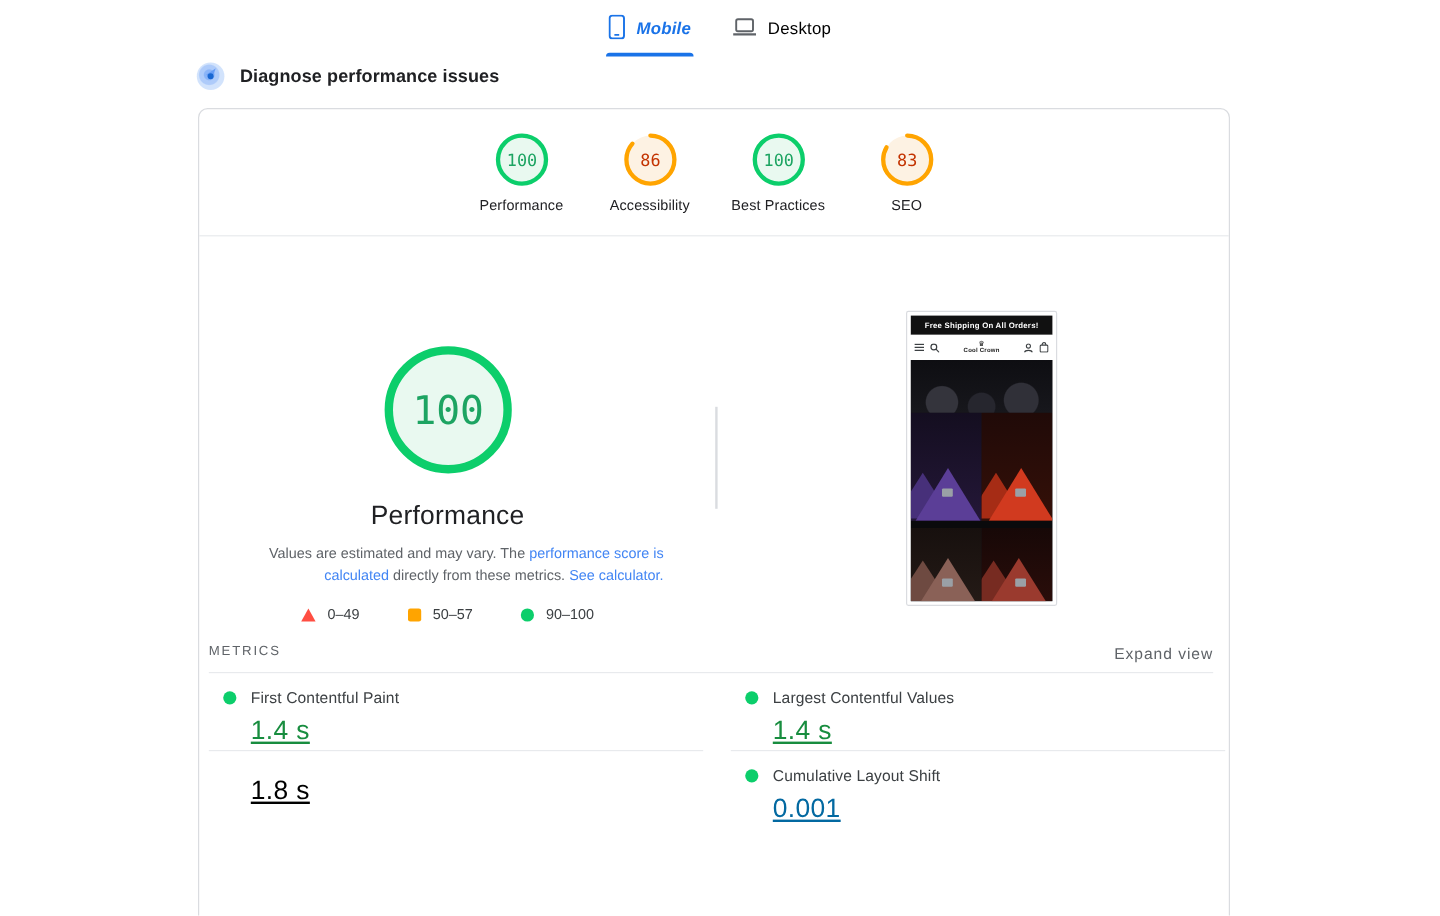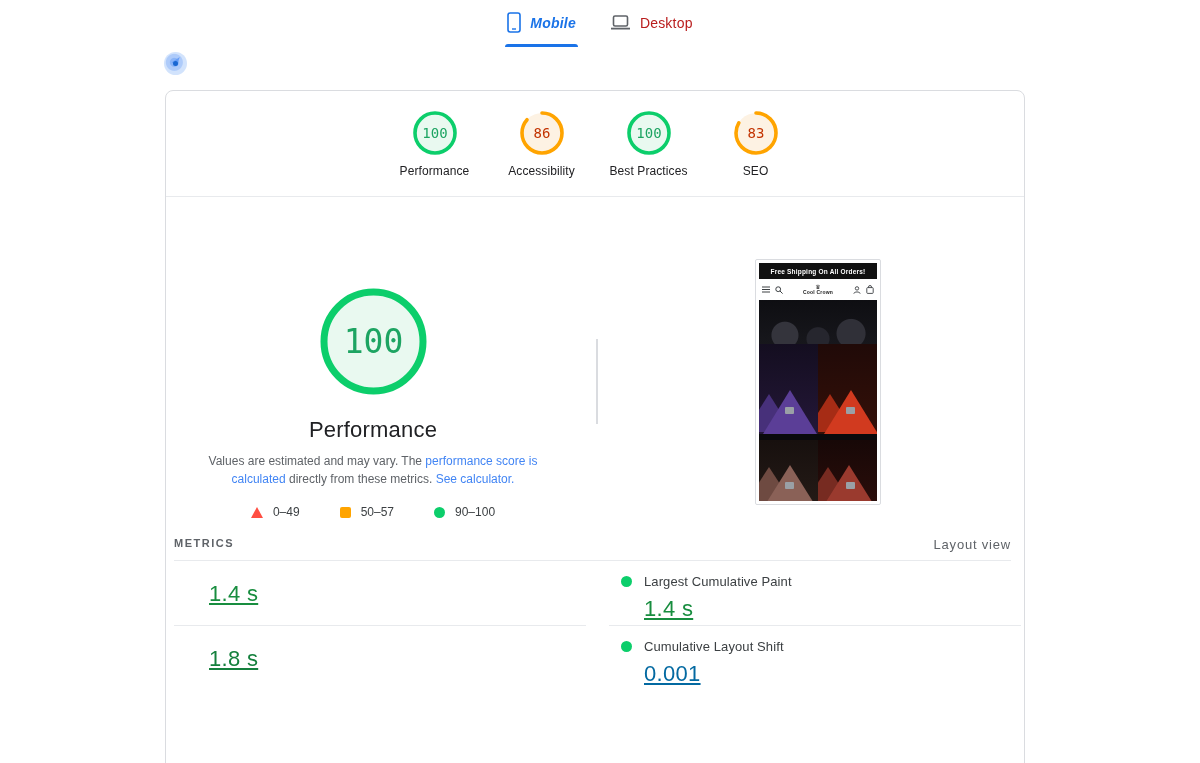--- a/index.html
+++ b/index.html
@@ -6,21 +6,21 @@
   body{
     width:1200px;height:763px;position:relative;overflow:hidden;
     background:#ffffff;font-family:"Liberation Sans",sans-serif;
     -webkit-font-smoothing:antialiased;color:#202124;
   }
   
   .tabbar{position:absolute;top:4px;left:0;right:0;display:flex;justify-content:center;gap:30px;}
   .tab{display:flex;align-items:center;gap:9px;padding:8px 2px 14px;position:relative;cursor:pointer;}
   .tab .tab-label{font-size:14px;letter-spacing:.2px;}
   .tab.active .tab-label{color:#1a73e8;font-weight:bold;font-style:italic;}
-  .tab.inactive .tab-label{color:#b91c1c;}
+  .tab.inactive .tab-label{color:#000000;}
   .tab.active::after{content:"";position:absolute;left:0;right:0;bottom:0;height:3px;background:#1a73e8;border-radius:3px 3px 0 0;}
   
   .page-header{position:absolute;top:52px;left:164px;display:flex;align-items:center;gap:13px;}
   .psi-icon{width:23px;height:23px;border-radius:50%;position:relative;
     background:radial-gradient(circle at 45% 45%, #8ab4f8 0 4px, #aecbfa 5px 8px, #d2e3fc 9px 12px);}
   .psi-icon::before{content:"";position:absolute;left:10px;top:4px;width:0;height:0;
     border-left:3px solid transparent;border-right:3px solid transparent;border-bottom:9px solid #669df6;
     transform:rotate(38deg);}
   .psi-icon::after{content:"";position:absolute;left:9px;top:9px;width:5px;height:5px;border-radius:50%;background:#1967d2;}
   .page-title{font-size:15px;font-weight:bold;letter-spacing:.1px;color:#202124;}
@@ -31,21 +31,21 @@
   .gauges-row{position:absolute;top:0;left:0;right:0;height:106px;border-bottom:1px solid #e8eaed;
     display:flex;justify-content:center;gap:17px;padding-top:19px;box-sizing:border-box;}
   .gauge-item{width:90px;display:flex;flex-direction:column;align-items:center;cursor:pointer;}
   .g-num{font-family:"DejaVu Sans Mono",monospace;font-size:14px;}
   .g-label{margin-top:8px;font-size:12px;color:#212124;letter-spacing:.1px;white-space:nowrap;}
   
   .big-gauge{position:absolute;left:154px;top:197px;width:107px;height:107px;}
   .big-gauge .g-num{font-size:33px;}
   .summary-title{position:absolute;left:57px;top:326px;width:300px;text-align:center;
     font-size:22px;color:#202124;letter-spacing:.2px;}
-  .disclaimer{position:absolute;left:27px;top:361px;width:360px;text-align:center;
+  .disclaimer{position:absolute;left:27px;top:361px;width:360px;text-align:right;
     font-size:12px;line-height:18px;color:#5f6368;}
   .disclaimer a{color:#4285f4;text-decoration:none;cursor:pointer;}
   
   .legend{position:absolute;left:27px;top:414px;width:360px;display:flex;justify-content:center;gap:40px;align-items:center;}
   .legend-item{display:flex;align-items:center;gap:10px;}
   .legend-label{font-size:12px;color:#3c4043;}
   .sw-tri{width:0;height:0;border-left:6px solid transparent;border-right:6px solid transparent;border-bottom:11px solid #ff4e42;}
   .sw-sq{width:11px;height:11px;border-radius:2px;background:#ffa400;}
   .sw-dot{width:11px;height:11px;border-radius:50%;background:#0cce6b;}
   
@@ -72,21 +72,21 @@
   .phB .r{background:linear-gradient(#200a08,#351008);}
   .shelf{height:6px;background:#0a0a0c;}
   .phC{height:61px;display:flex;}
   .phC .l{background:linear-gradient(#17100e,#241a16);}
   .phC .r{background:linear-gradient(#170807,#2a0d0a);}
   .tri{position:absolute;width:0;height:0;}
   .tag{position:absolute;width:9px;height:7px;background:#9aa0a6;border-radius:1px;}
   
   .metrics-head{position:absolute;left:8px;right:13px;top:446px;height:23px;
     display:flex;justify-content:space-between;align-items:flex-start;border-bottom:1px solid #e8eaed;}
-  .metrics-title{font-size:11px;color:#5f6368;letter-spacing:1.5px;font-weight:bold;}
+  .metrics-title{font-size:11px;color:#5f6368;letter-spacing:1.5px;font-weight:normal;}
   .expand-view{font-size:13px;color:#5f6368;letter-spacing:.8px;cursor:pointer;}
   .mcol{position:absolute;top:470px;width:412px;}
   .mcol.left{left:8px;}
   .mcol.right{left:443px;}
   .mrow{height:65px;box-sizing:border-box;padding:13px 0 0 12px;}
   .mrow.bordered{border-bottom:1px solid #e8eaed;}
   .mrow-head{display:flex;align-items:center;gap:12px;}
   .mdot{width:11px;height:11px;border-radius:50%;background:#0cce6b;flex:none;}
   .mname{font-size:13px;color:#3c4043;letter-spacing:.1px;}
   .mvalue{margin:7px 0 0 23px;font-size:22px;color:#188d3f;letter-spacing:.3px;text-decoration:underline;}
@@ -106,20 +106,21 @@
     <svg width="21" height="16" viewBox="0 0 21 16">
       <rect x="3.5" y="1" width="14" height="10" rx="1.5" fill="none" stroke="#5f6368" stroke-width="1.6"></rect>
       <line x1="1" y1="13.6" x2="20" y2="13.6" stroke="#5f6368" stroke-width="1.8"></line>
     </svg>
     <span class="tab-label">Desktop</span>
   </div>
 </div>
 
 <div class="page-header">
   <div class="psi-icon"></div>
+  <div class="page-title">Diagnose performance issues</div>
 </div>
 
 <div class="card">
 
   <div class="gauges-row">
     <div class="gauge-item">
       <svg width="46" height="46" viewBox="0 0 46 46">
         <circle class="g-bg" cx="23" cy="23" r="20" fill="#e9f9f0"></circle>
         <circle class="g-arc" cx="23" cy="23" r="20" fill="none" stroke-width="3.6" stroke-linecap="round" transform="rotate(-90 23 23)" stroke="#0cce6b" stroke-dasharray="125.66370614359171 125.66370614359172"></circle>
         <text class="g-num" x="23" y="23" dy="0.36em" text-anchor="middle" fill="#1da462">100</text>
@@ -232,36 +233,40 @@
           <div class="tri" style="left:-12px;bottom:0;border-left:22px solid transparent;border-right:22px solid transparent;border-bottom:34px solid #772b21;"></div>
           <div class="tri" style="left:6px;bottom:-4px;border-left:25px solid transparent;border-right:25px solid transparent;border-bottom:40px solid #9a3a2e;"></div>
           <div class="tag" style="left:28px;bottom:12px;"></div>
         </div>
       </div>
     </div>
   </div>
 
   <div class="metrics-head">
     <span class="metrics-title">METRICS</span>
-    <span class="expand-view">Layout view</span>
+    <span class="expand-view">Expand view</span>
   </div>
 
   <div class="mcol left">
     <div class="mrow bordered">
+      <div class="mrow-head">
+        <div class="mdot" style="background: rgb(12, 206, 107);"></div>
+        <span class="mname">First Contentful Paint</span>
+      </div>
       <div class="mvalue" style="color: rgb(24, 141, 63);">1.4 s</div>
     </div>
     <div class="mrow">
-      <div class="mvalue" style="color: #15803d;">1.8 s</div>
+      <div class="mvalue" style="color: #000000;">1.8 s</div>
     </div>
   </div>
   <div class="mcol right">
     <div class="mrow bordered">
       <div class="mrow-head">
         <div class="mdot" style="background: rgb(12, 206, 107);"></div>
-        <span class="mname">Largest Cumulative Paint</span>
+        <span class="mname">Largest Contentful Values</span>
       </div>
       <div class="mvalue" style="color: rgb(24, 141, 63);">1.4 s</div>
     </div>
     <div class="mrow">
       <div class="mrow-head">
         <div class="mdot" style="background: rgb(12, 206, 107);"></div>
         <span class="mname">Cumulative Layout Shift</span>
       </div>
       <div class="mvalue" style="color: #0369a1;">0.001</div>
     </div>

